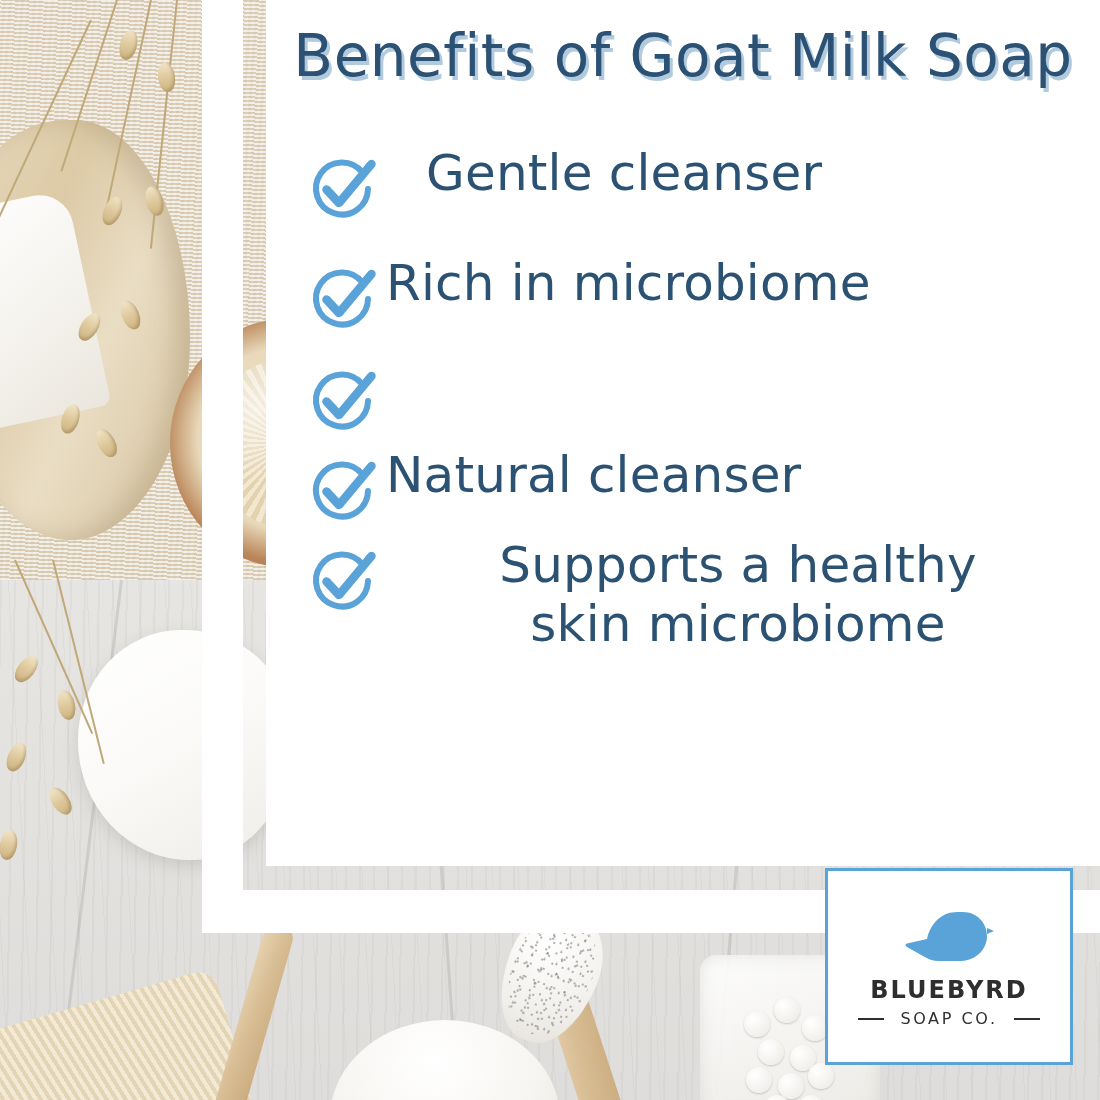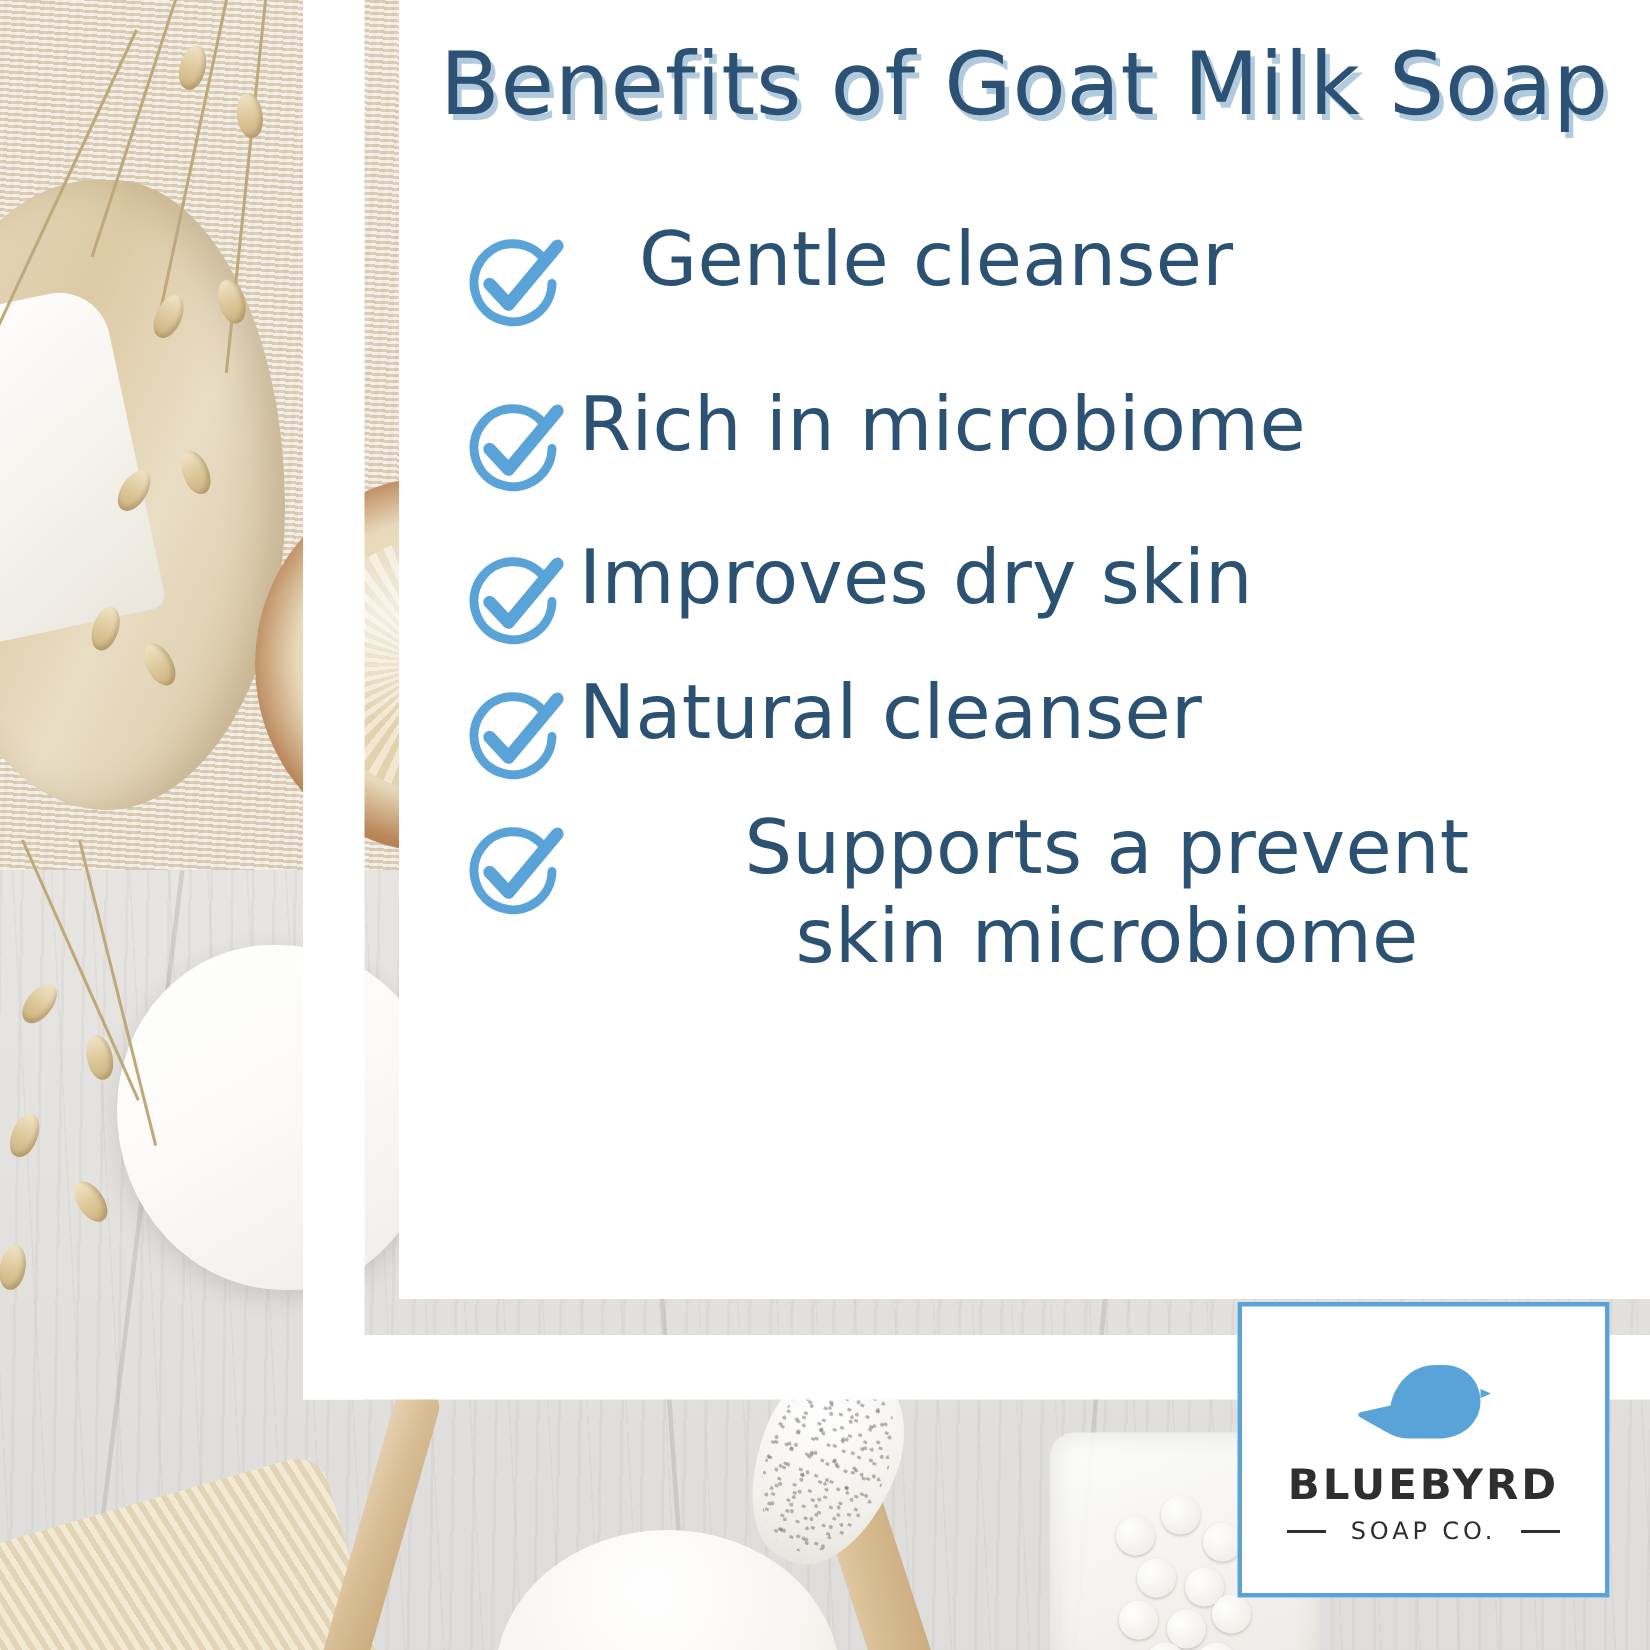--- a/index.html
+++ b/index.html
@@ -265,21 +265,21 @@
     box-sizing: border-box;
     display: flex;
     flex-direction: column;
     align-items: center;
     justify-content: center;
   }
   .bird { display: block; margin-bottom: 4px; }
   .logo-word {
     font-family: "DejaVu Sans", sans-serif;
     font-weight: bold;
-    font-size: 28px;
+    font-size: 24px;
     letter-spacing: 2.0px;
     color: #2e2e2e;
     line-height: 1;
   }
   .logo-sub-row {
     display: flex;
     align-items: center;
     gap: 16px;
     margin-top: 9px;
   }
@@ -383,42 +383,41 @@
       <span class="benefit-text">Rich in microbiome</span>
     </li>
 
     <li class="benefit-item">
       <span class="check-wrap">
         <svg class="check-icon" width="76" height="76" viewBox="0 0 76 76" aria-hidden="true">
           <path d="M57.5 20.5 A26 26 0 1 0 63 37" fill="none" stroke="#5aa3d8" stroke-width="6" stroke-linecap="round"></path>
           <path d="M21.5 37.5 L34 51 L66.5 12" fill="none" stroke="#5aa3d8" stroke-width="8.5" stroke-linecap="round" stroke-linejoin="round"></path>
         </svg>
       </span>
-      <span class="benefit-text">Improves dry skin</span>
     </li>
 
     <li class="benefit-item">
       <span class="check-wrap">
         <svg class="check-icon" width="76" height="76" viewBox="0 0 76 76" aria-hidden="true">
           <path d="M57.5 20.5 A26 26 0 1 0 63 37" fill="none" stroke="#5aa3d8" stroke-width="6" stroke-linecap="round"></path>
           <path d="M21.5 37.5 L34 51 L66.5 12" fill="none" stroke="#5aa3d8" stroke-width="8.5" stroke-linecap="round" stroke-linejoin="round"></path>
         </svg>
       </span>
       <span class="benefit-text">Natural cleanser</span>
     </li>
 
 
     <li class="benefit-item last">
       <span class="check-wrap">
         <svg class="check-icon" width="76" height="76" viewBox="0 0 76 76" aria-hidden="true">
           <path d="M57.5 20.5 A26 26 0 1 0 63 37" fill="none" stroke="#5aa3d8" stroke-width="6" stroke-linecap="round"></path>
           <path d="M21.5 37.5 L34 51 L66.5 12" fill="none" stroke="#5aa3d8" stroke-width="8.5" stroke-linecap="round" stroke-linejoin="round"></path>
         </svg>
       </span>
-      <span class="benefit-text">Supports a prevent
+      <span class="benefit-text">Supports a healthy
 skin microbiome</span>
     </li>
 
   </ul>
 
   <div class="logo-box">
     <span>
       <svg class="bird" width="92" height="68" viewBox="0 0 92 68" aria-hidden="true">
         <path d="M60 6 C74 6 84 17 84 30 C84 43 74 54 58 55
                  L36 55 C30 55 25 53 20 50

